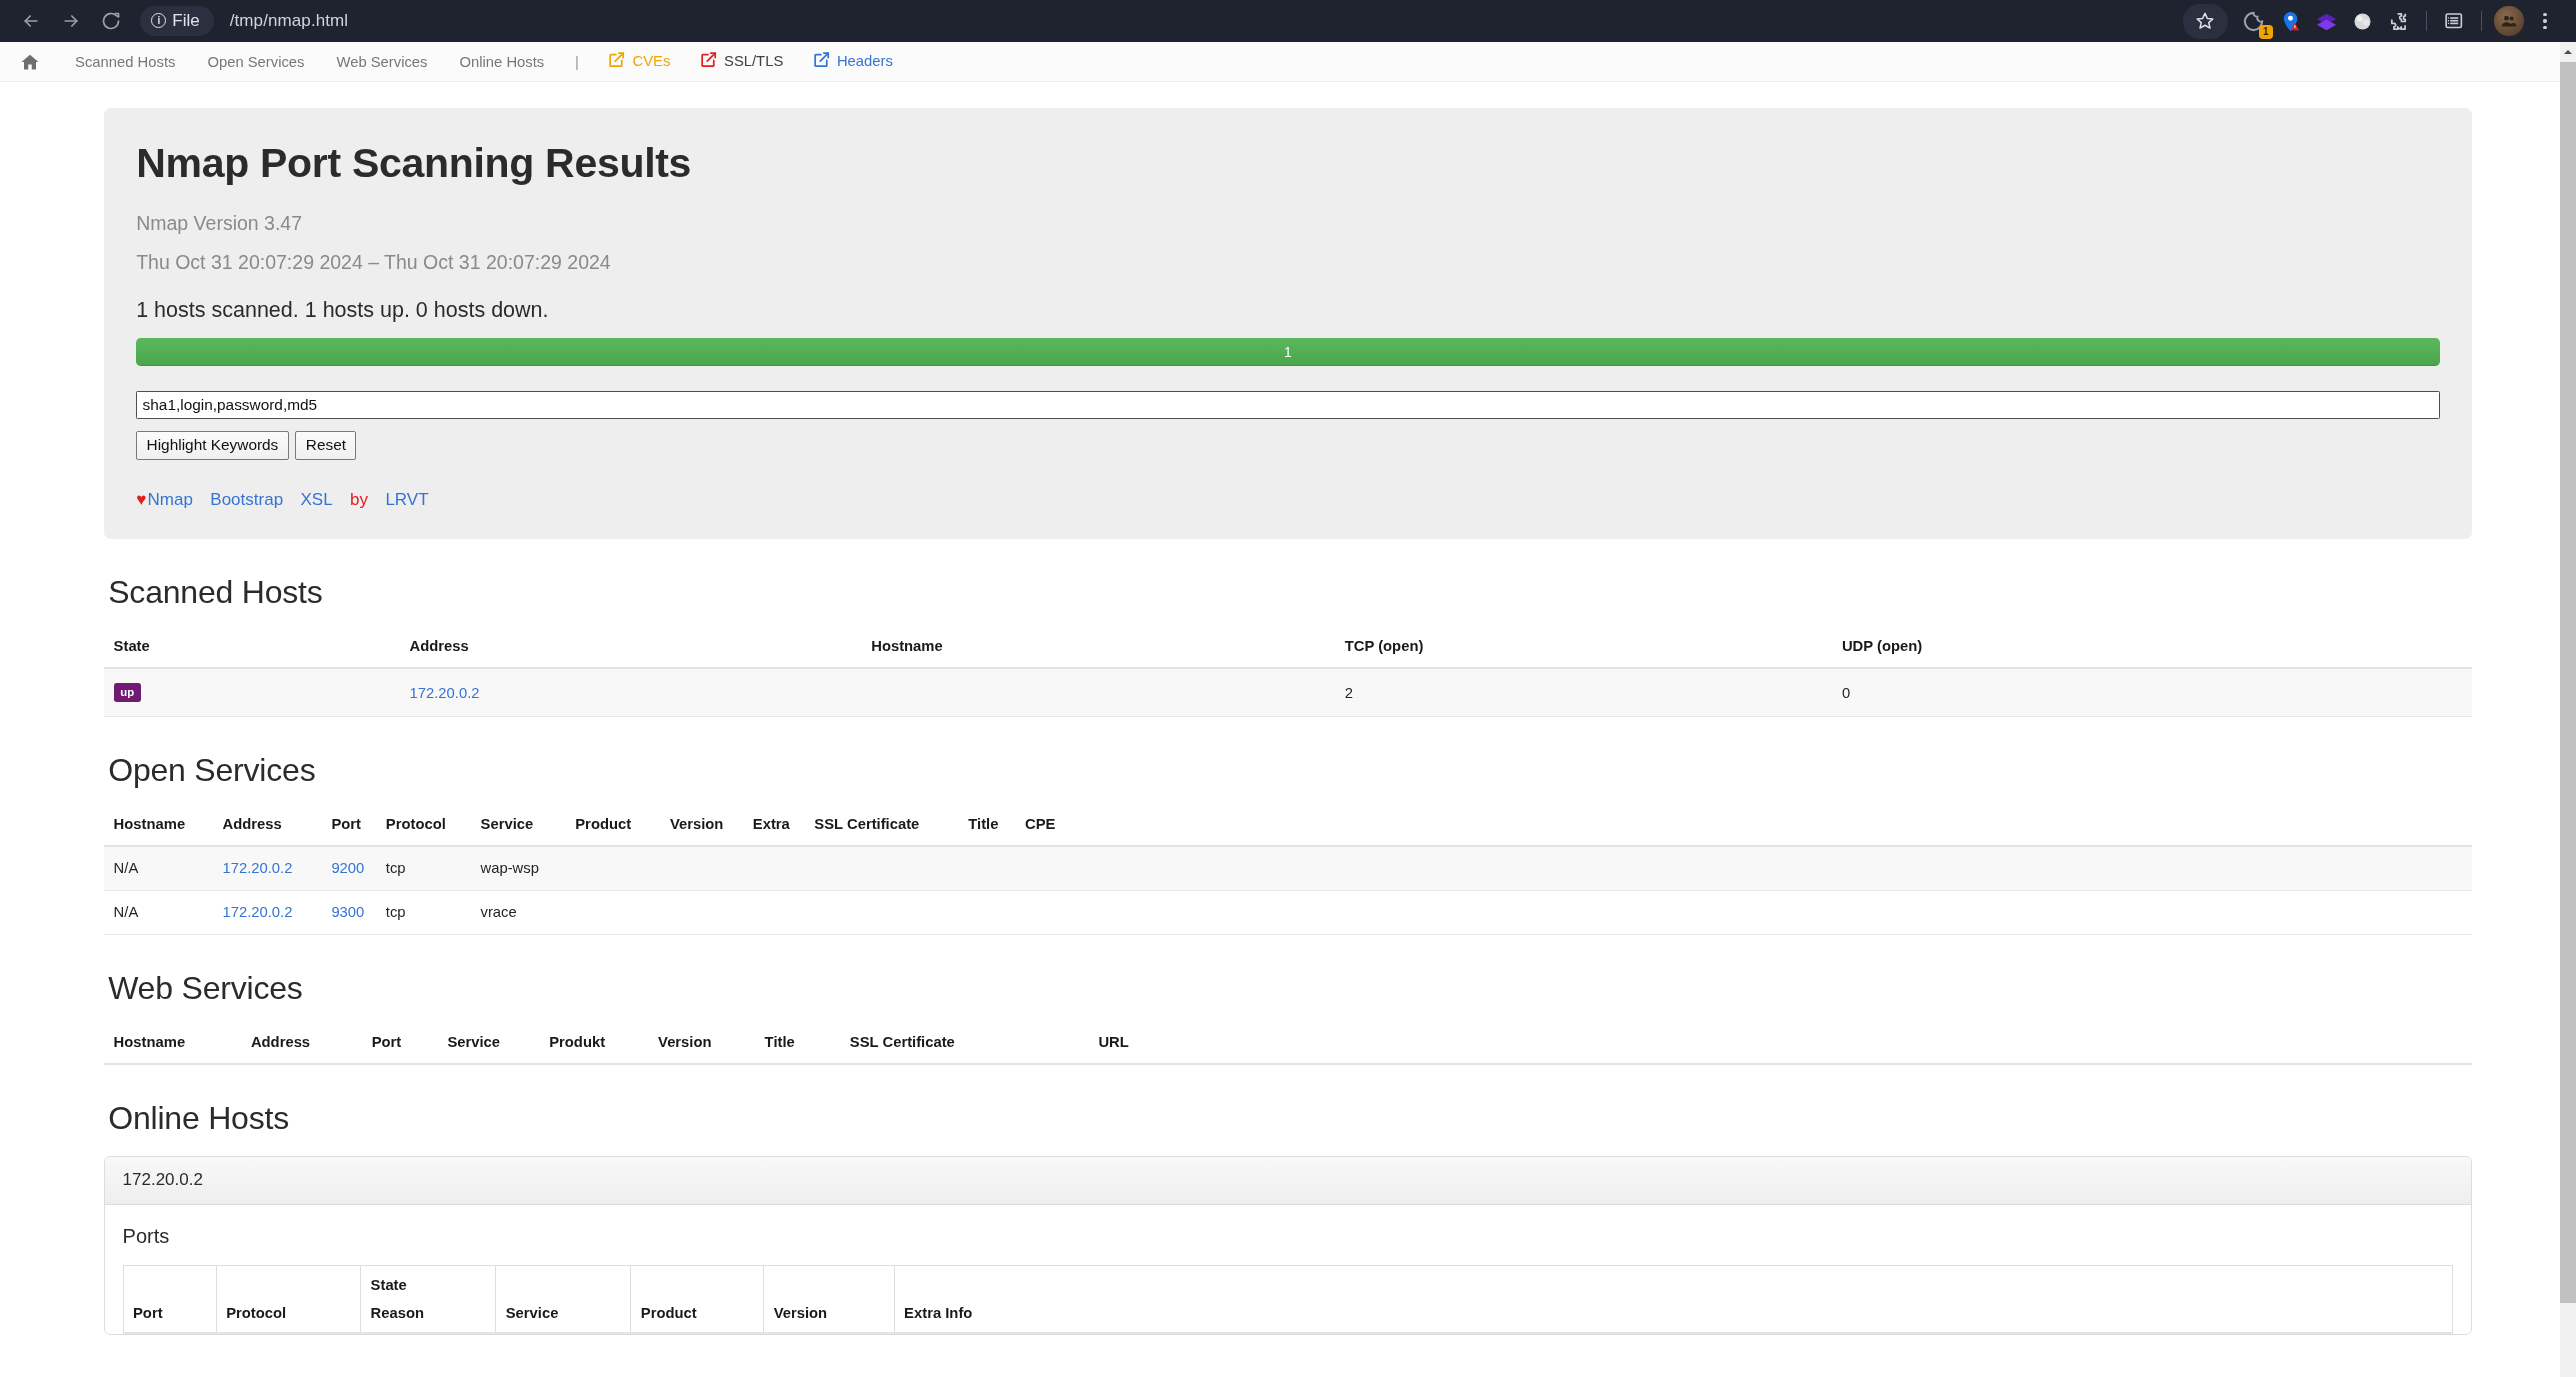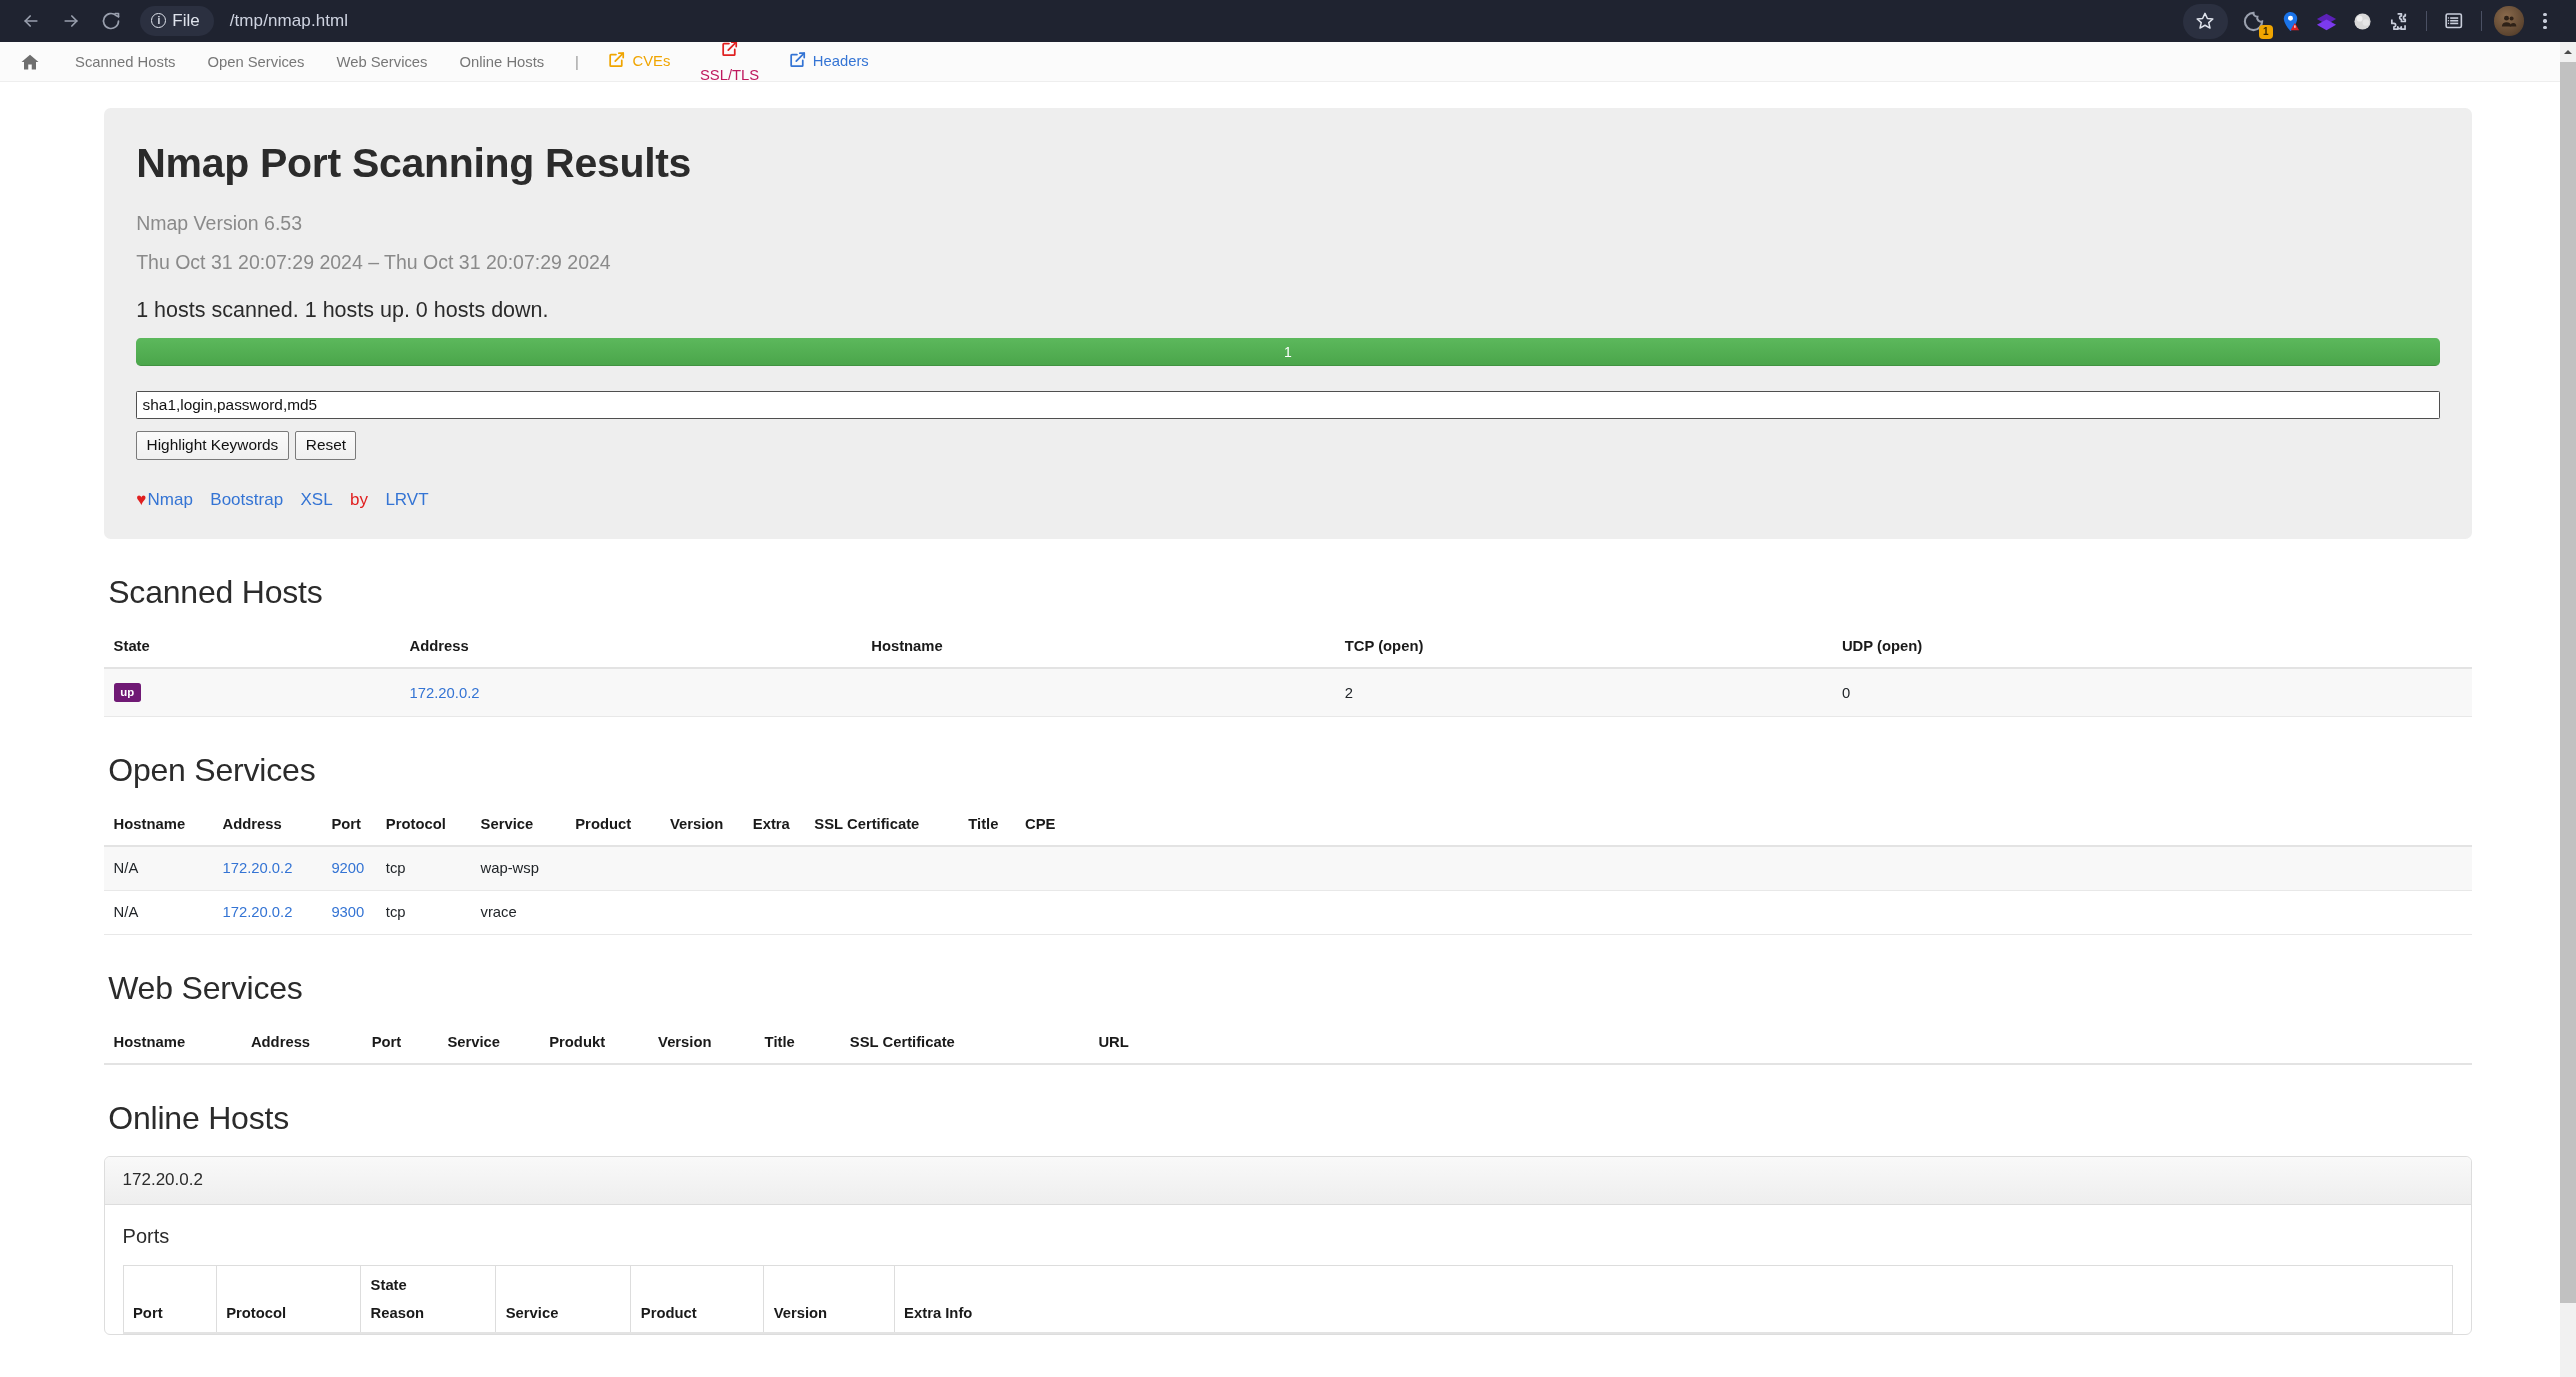--- a/index.html
+++ b/index.html
@@ -89,21 +89,21 @@
     text-decoration: none;
     padding: 0 16px;
     white-space: nowrap;
   }
   .nav-sep { color:#999999; padding: 0 14.8px; }
   .nav-ext {
     display:flex; align-items:center; gap:6.7px;
     padding: 0 14.8px; white-space:nowrap; text-decoration:none;
   }
   .nav-ext.cve { color:#f0a500; }
-  .nav-ext.ssl { color:#be185d;flex-direction:column; }
+  .nav-ext.ssl { color:#404040; }
   .nav-ext.hdr { color:#3474d4; }
 
   
   .content { padding: 0; }
   .container {
     width: 2381px;
     margin: 0 auto;
     padding: 0 6.7px;
   }
 
@@ -425,21 +425,21 @@
     </span>
     <span>Headers</span>
   </a>
 </div>
 
 <div class="content">
   <div class="container">
 
     <div class="jumbotron">
       <h1 class="jumbo-title">Nmap Port Scanning Results</h1>
-      <p class="jumbo-sub">Nmap Version 6.53</p>
+      <p class="jumbo-sub">Nmap Version 3.47</p>
       <p class="jumbo-sub">Thu Oct 31 20:07:29 2024 – Thu Oct 31 20:07:29 2024</p>
       <p class="scan-summary">1 hosts scanned. 1 hosts up. 0 hosts down.</p>
       <div class="progress">
         <div class="progress-bar" id="progbar" style="width: 100%;">1</div>
       </div>
       <input class="kw-input" type="text" id="kwinput" value="sha1,login,password,md5" style="">
       <div class="btn-row">
         <button class="btn">Highlight Keywords</button>
         <button class="btn">Reset</button>
       </div>

